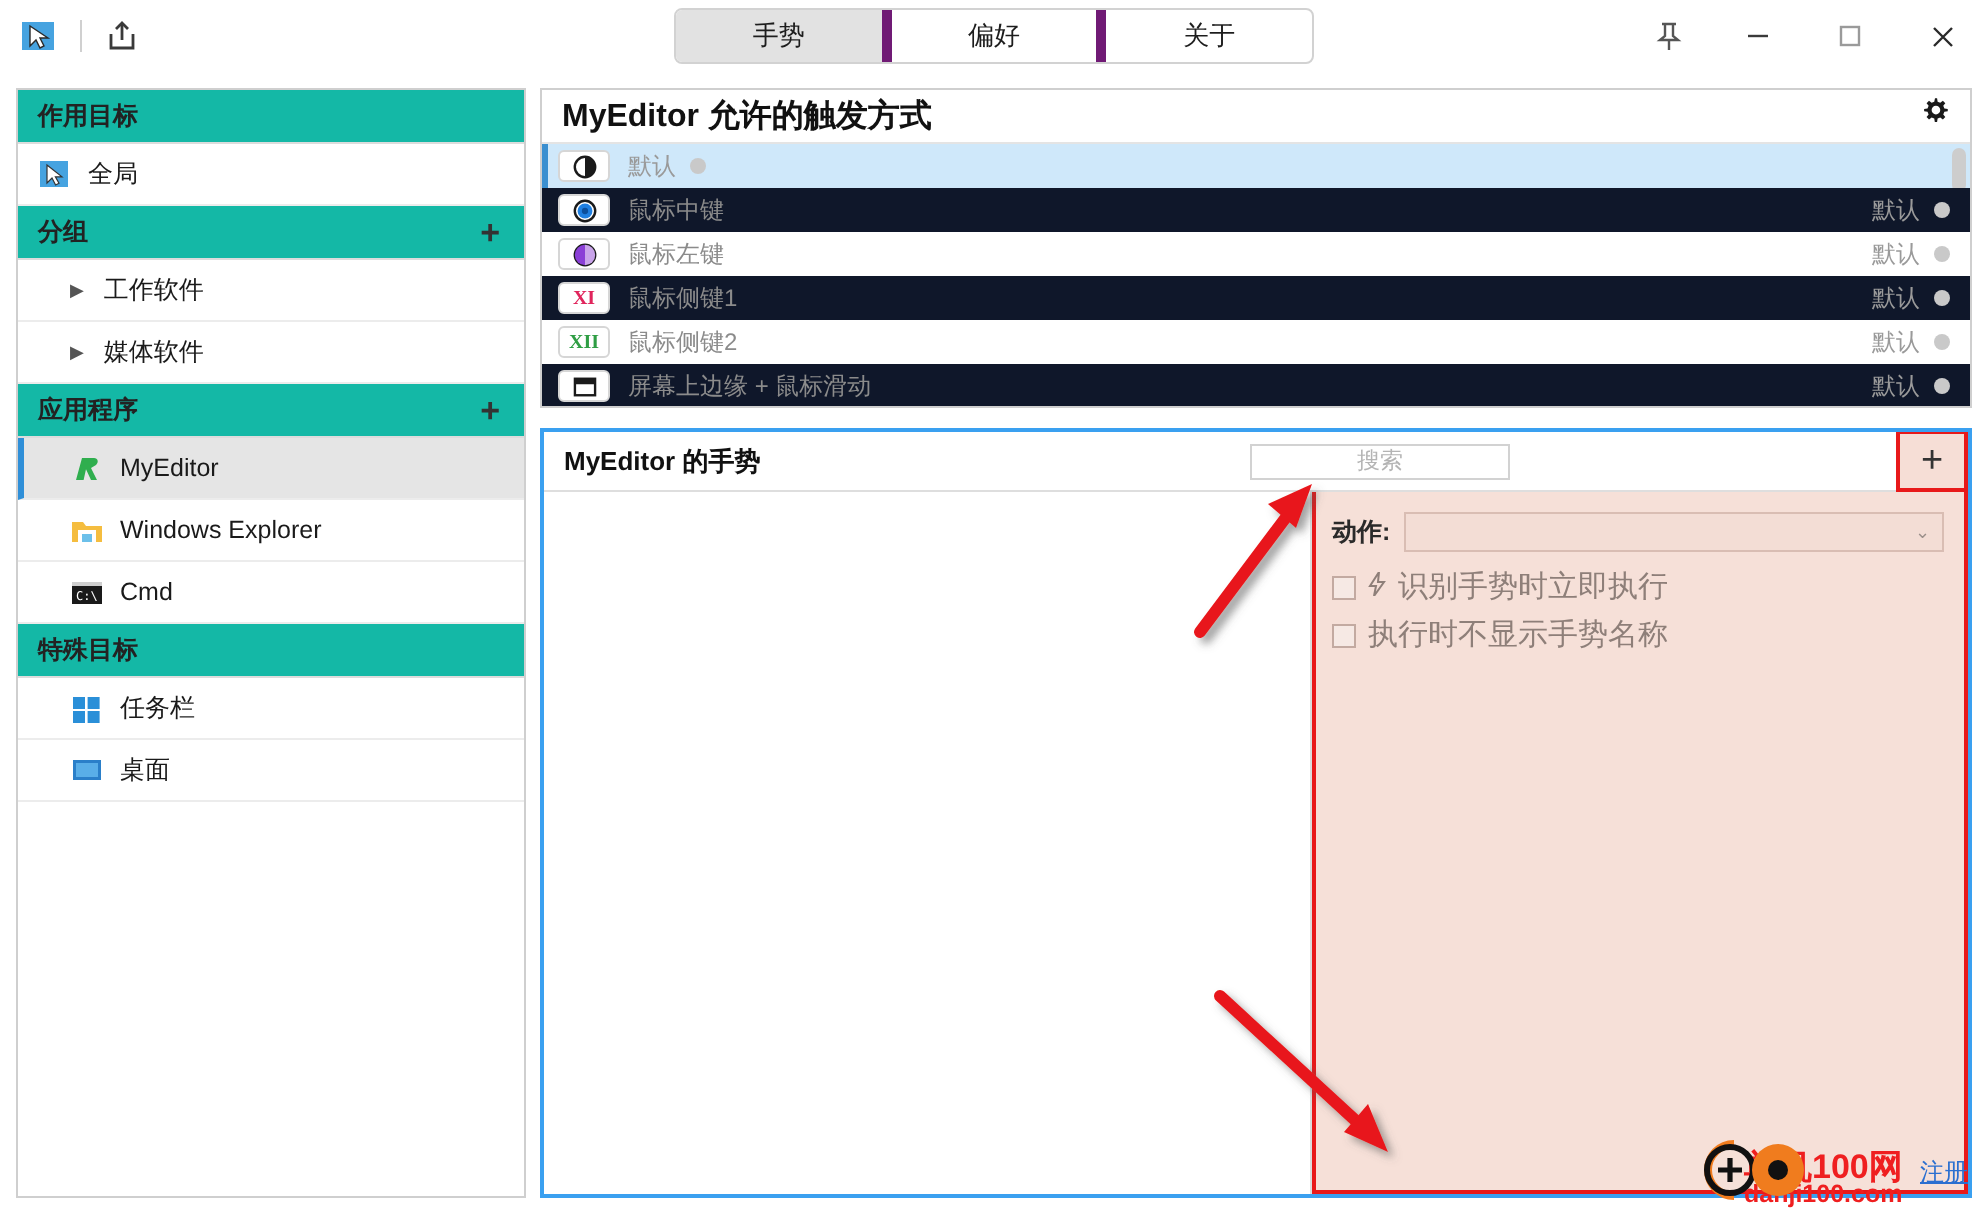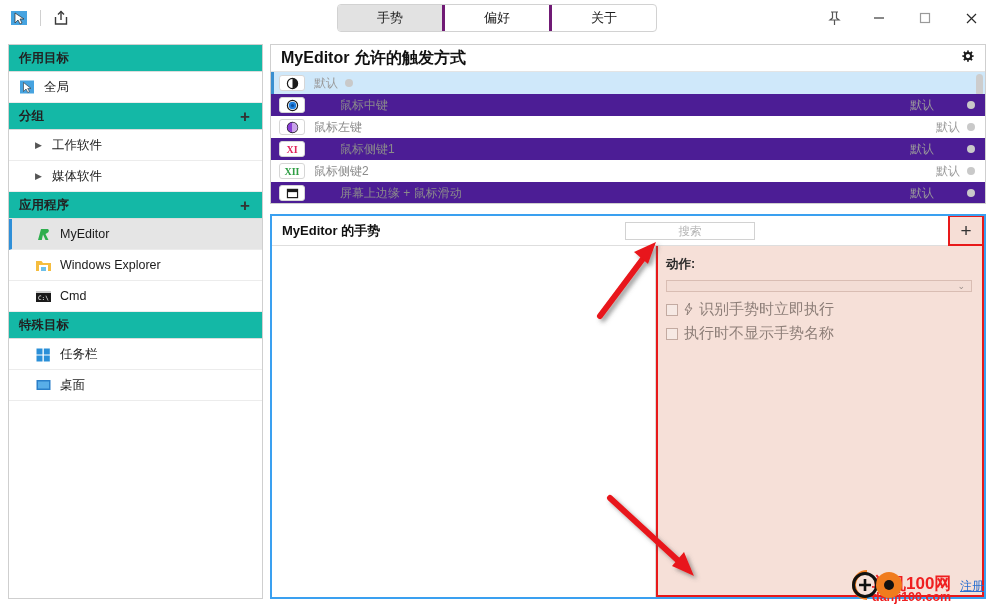--- a/index.html
+++ b/index.html
@@ -15,21 +15,21 @@
   .titlebar { position:absolute; left:0; top:0; width:994px; height:36px; background:#fff; }
   .tb-left { position:absolute; left:8px; top:6px; display:flex; align-items:center; gap:8px; }
   .tb-icon { width:24px; height:24px; display:flex; align-items:center; justify-content:center; }
   .tb-sep { width:1px; height:16px; background:#d0d0d0; }
   .tabs {
     position:absolute; left:337px; top:4px; width:320px; height:28px;
     border:1px solid #d2d2d2; border-radius:4px; display:flex; overflow:hidden; background:#fff;
   }
   .tab {
     flex:1; display:flex; align-items:center; justify-content:center;
-    font-size:13px; color:#1d1d1d; cursor:default; border-right:3px solid #701a75;
+    font-size:13px; color:#1d1d1d; cursor:default; border-right:5px solid #701a75;
   }
   .tab:last-child { border-right:none; }
   .tab.active { background:#e2e2e2; font-weight:400; }
   .winbtns { position:absolute; right:0; top:0; height:36px; display:flex; align-items:center; }
   .wb { width:46px; height:36px; display:flex; align-items:center; justify-content:center; color:#3a3a3a; }
   .wb.pin { width:44px; }
 
   
   .sidebar {
     position:absolute; left:8px; top:44px; width:255px; height:555px;
@@ -56,21 +56,21 @@
     border:1px solid #cfcfcf; background:#fff; overflow:hidden;
   }
   .tp-head {
     height:27px; display:flex; align-items:center; justify-content:space-between;
     padding:0 10px; border-bottom:1px solid #e4e4e4; font-weight:bold; font-size:16px; color:#111;
   }
   .trow {
     height:22px; display:flex; align-items:center; padding:0 10px 0 8px;
     font-size:12px; color:#8b8b8b; position:relative;
   }
-  .trow.alt { background:#4c1d95;gap:26px; }
+  .trow.alt { background:#0f172a; }
   .trow.sel { background:#cfe8fa; border-left:3px solid #3a8fd0; padding-left:5px; }
   .tbadge {
     width:26px; height:16px; border:1px solid #d6d6d6; border-radius:3px; background:#fff;
     display:flex; align-items:center; justify-content:center; margin-right:9px; flex:0 0 26px;
   }
   .tlabel { flex:1; }
   .tdefault { color:#9a9a9a; font-size:12px; margin-right:7px; }
   .tdot { width:8px; height:8px; border-radius:50%; background:#c9c9c9; }
   .scrollthumb {
     position:absolute; right:2px; top:2px; width:7px; height:22px;
@@ -94,21 +94,21 @@
     font-size:19px; color:#333; background:#f6ded6; border:2px solid #e8191a;
     margin:-1px 0 -1px 0; position:relative; z-index:3;
   }
   .gp-body { flex:1; display:flex; }
   .gp-list { width:384px; background:#fff; border-right:1px solid #dcdcdc; }
   .gp-right {
     flex:1; background:#f6e0d8; border-left:2px solid #e8191a;
     border-right:2px solid #e8191a; border-bottom:2px solid #e8191a;
     padding:10px 10px 0 8px; position:relative;
   }
-  .act-row { display:flex; gap:7px; margin-bottom:8px;flex-direction:column; }
+  .act-row { display:flex; align-items:center; gap:7px; margin-bottom:8px; }
   .act-lbl { font-weight:bold; font-size:12.5px; color:#2a2a2a; }
   .act-select {
     flex:1; height:20px; background:#f3ddd5; border:1px solid #d9bdb3;
     display:flex; align-items:center; justify-content:flex-end; padding-right:6px;
   }
   .caret { font-size:9px; color:#9a8f8a; }
   .cb-row { display:flex; align-items:center; gap:6px; margin-bottom:5px; font-size:15px; color:#8e7f79; }
   .cbox { width:12px; height:12px; border:1px solid #c3aaa1; background:#f6e9e4; flex:0 0 12px; }
 
   

